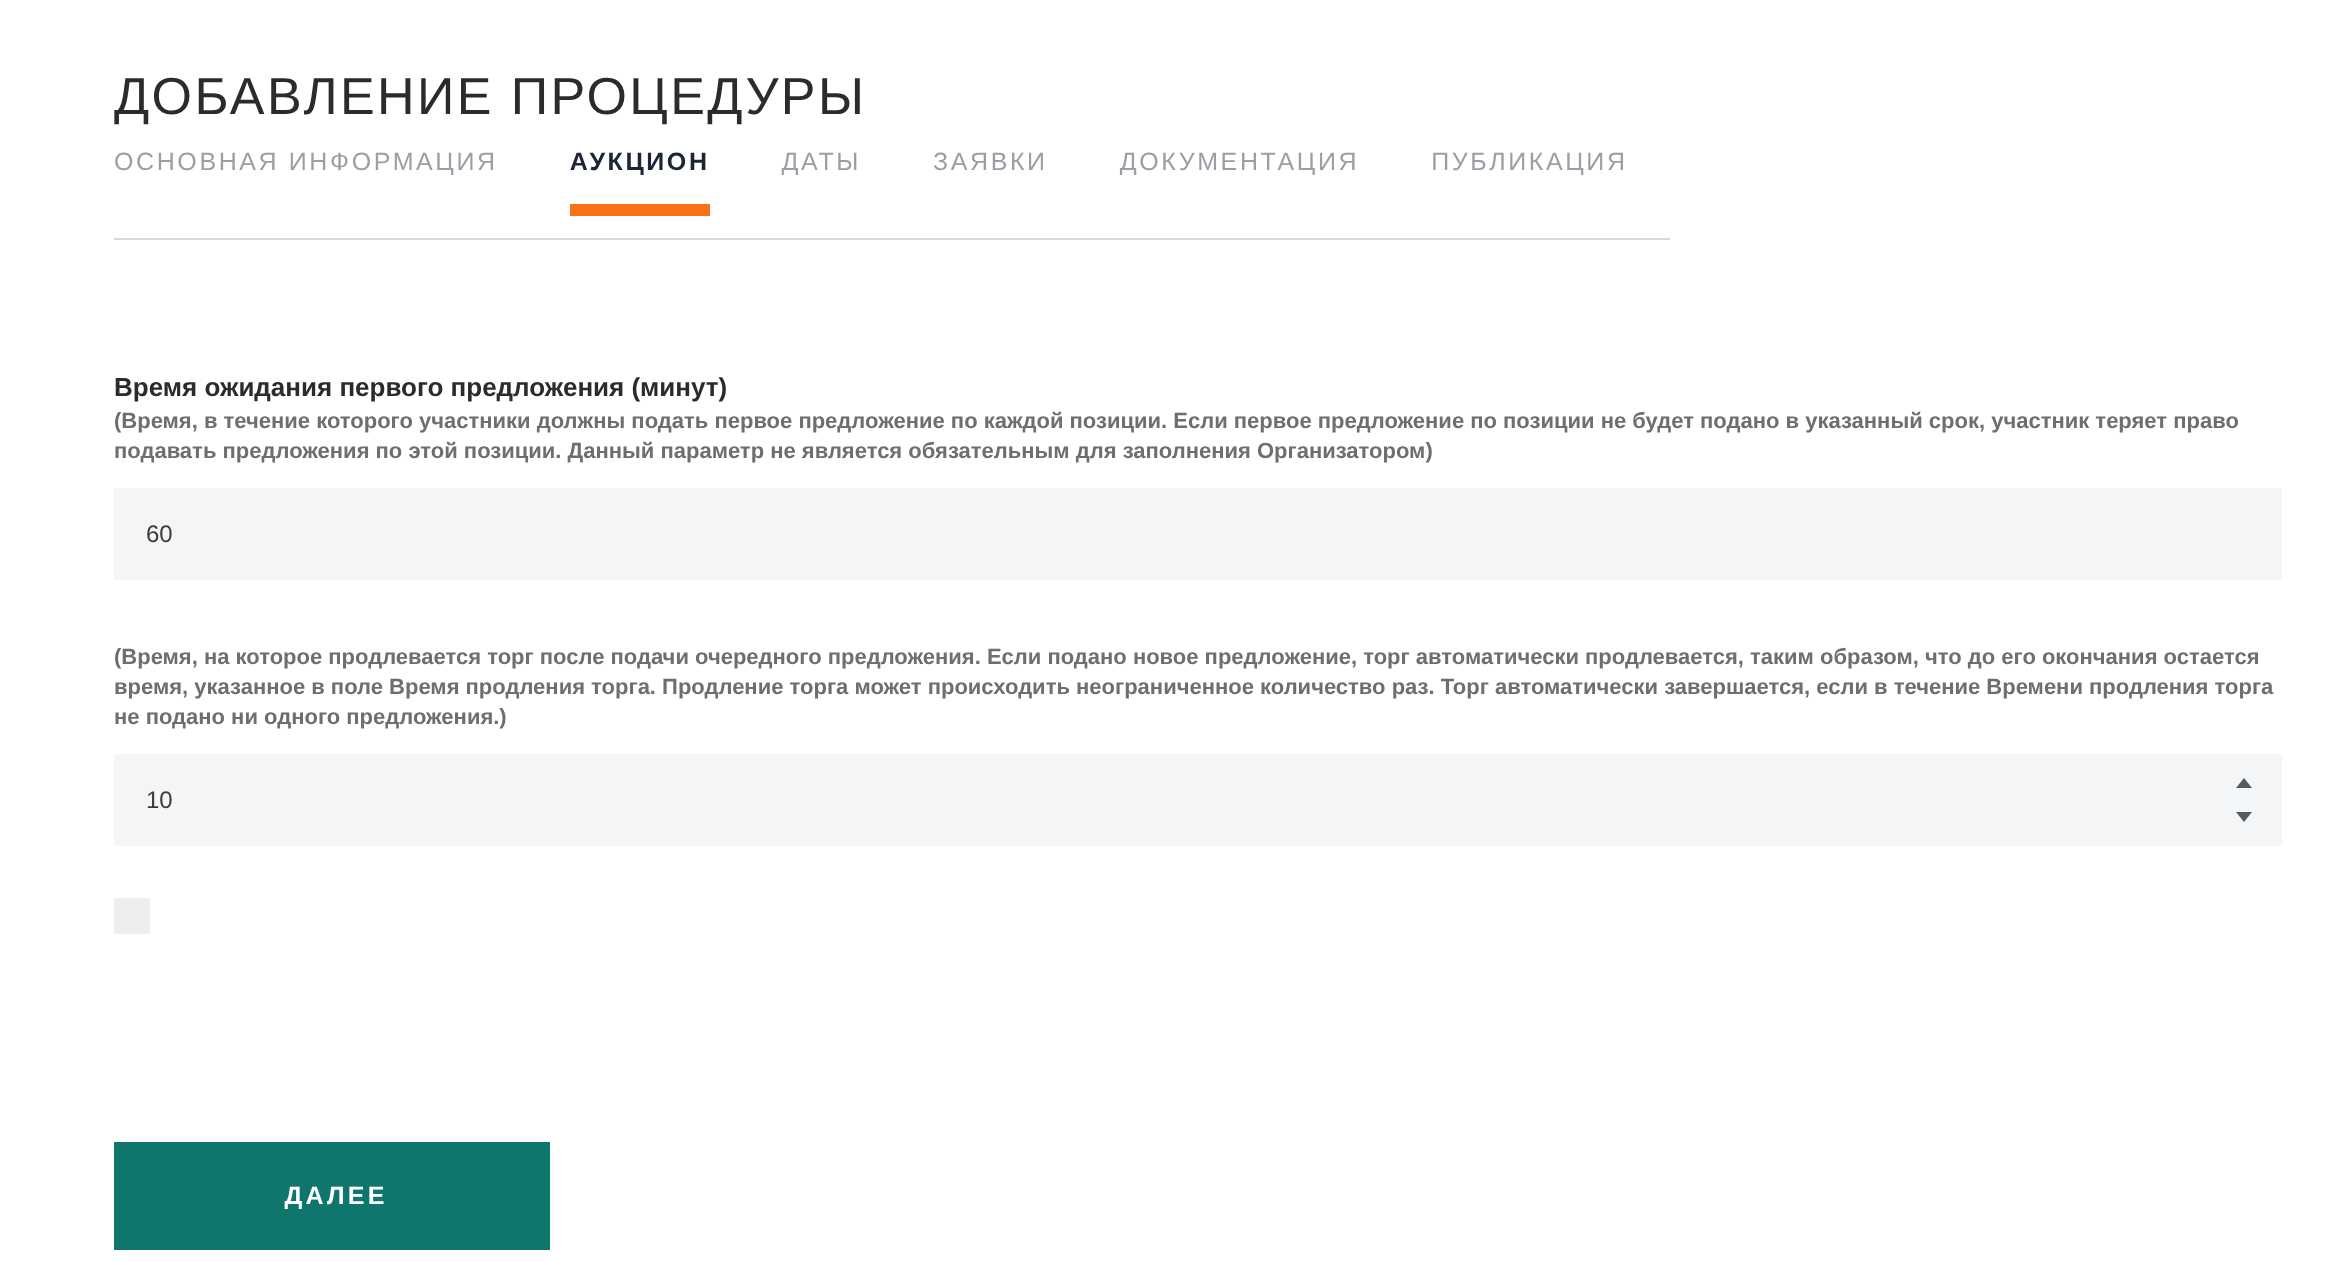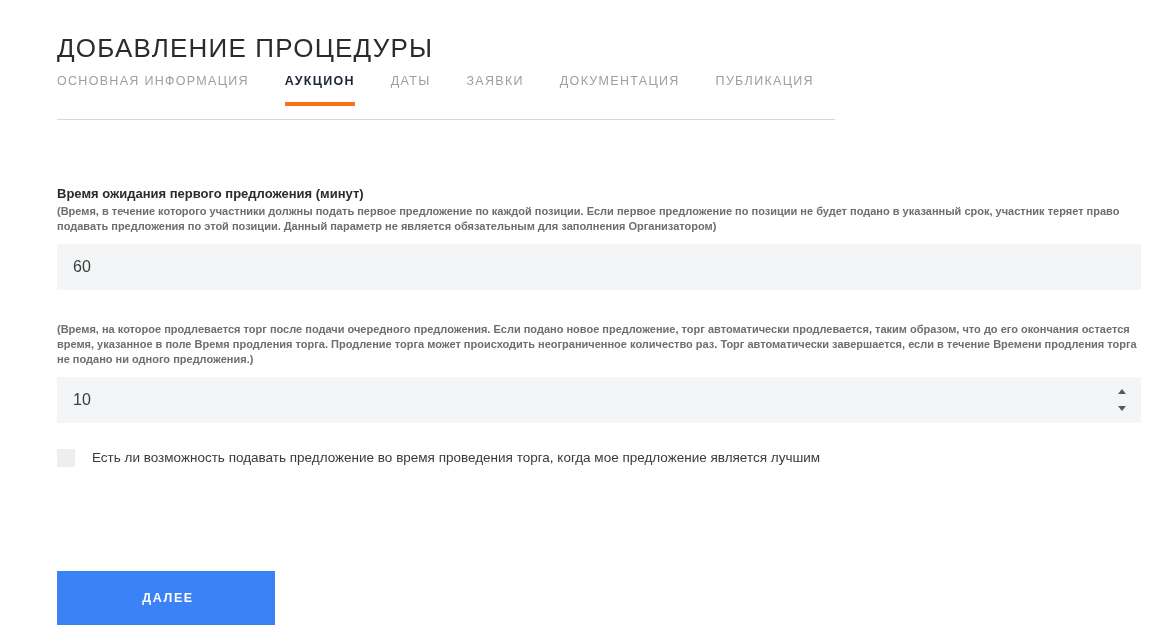--- a/index.html
+++ b/index.html
@@ -59,21 +59,21 @@
     border-right: none;
     border-top: none;
     font-family: "Liberation Sans", sans-serif;
     text-align: right;
   }
   .tab:last-child { margin-right: 0; }
 
   .tab.active {
     color: #1d2636;
     font-weight: bold;
-    border-bottom: 4px solid #f97316;
+    border-bottom: 6px solid #f97316;
   }
 
   .form {
     position: absolute;
     left: 57px;
     top: 185px;
     width: 1084px;
   }
 
   .field-label {
@@ -93,21 +93,21 @@
     font-weight: bold;
   }
 
   .text-input {
     width: 1084px;
     height: 46px;
     background: #f4f5f6;
     border: none;
     outline: none;
     padding: 0 16px;
-    font-size: 16px;
+    font-size: 12px;
     color: #3b3b3b;
     font-family: "Liberation Sans", sans-serif;
     display: block;
   }
 
   .input-wrap { position: relative; width: 1084px; }
 
   .spinner {
     position: absolute;
     right: 14px;
@@ -152,21 +152,21 @@
     color: #3a3a3a;
     line-height: 18px;
   }
 
   .next-button {
     position: absolute;
     left: 57px;
     top: 571px;
     width: 218px;
     height: 54px;
-    background: #3b82f6;
+    background: #0f766e;
     color: #ffffff;
     border: none;
     font-size: 12.5px;
     font-weight: bold;
     letter-spacing: 1.6px;
     text-transform: uppercase;
     cursor: pointer;
     font-family: "Liberation Sans", sans-serif;
     text-align: center;
     padding-left: 10px;
@@ -204,20 +204,19 @@
         <input class="text-input" type="text" value="10" style="">
         <span class="spinner">
           <span class="arrow up"></span>
           <span class="arrow down"></span>
         </span>
       </div>
     </div>
 
     <div class="checkbox-row">
       <span class="checkbox-box"></span>
-      <span class="checkbox-label">Есть ли возможность подавать предложение во время проведения торга, когда мое предложение является лучшим</span>
     </div>
 
   </div>
 
   <button class="next-button">ДАЛЕЕ</button>
 
 </div>
 
 </body></html>

